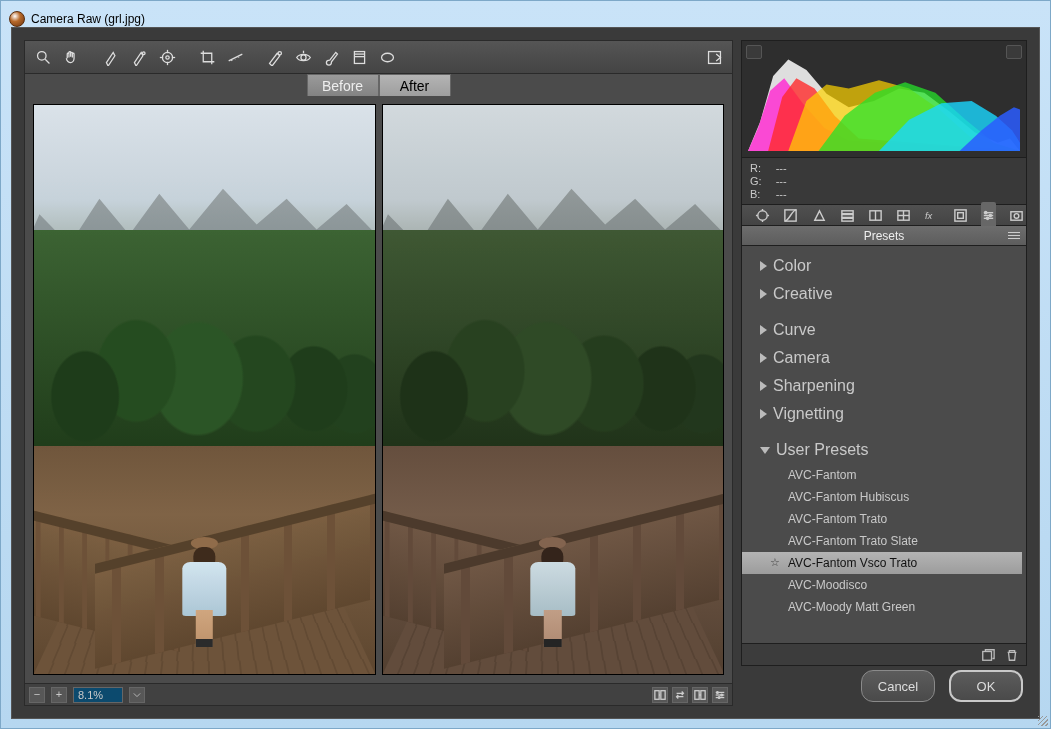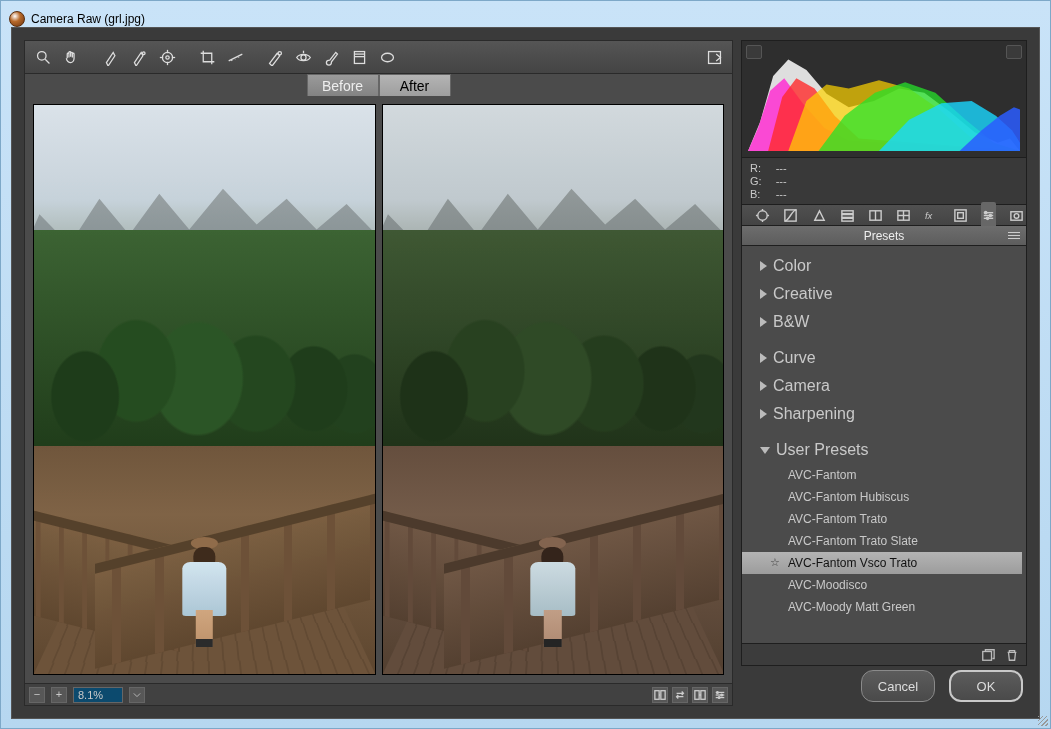--- a/index.html
+++ b/index.html
@@ -398,36 +398,36 @@
 
       <div class="presetlist" data-name="preset-list" id="presetlist">
           <div class="group closed" data-name="preset-group">
             <span class="tri"></span>
             <span data-name="preset-group-label">Color</span>
           </div>
           <div class="group closed" data-name="preset-group">
             <span class="tri"></span>
             <span data-name="preset-group-label">Creative</span>
           </div>
-          <div class="group closed" data-name="preset-group">
-            <span class="tri"></span>
-            <span data-name="preset-group-label">B&amp;W</span>
-          </div>
           <div class="grp-space"></div>
           <div class="group closed" data-name="preset-group">
             <span class="tri"></span>
             <span data-name="preset-group-label">Curve</span>
           </div>
           <div class="group closed" data-name="preset-group">
             <span class="tri"></span>
             <span data-name="preset-group-label">Camera</span>
           </div>
           <div class="group closed" data-name="preset-group">
             <span class="tri"></span>
             <span data-name="preset-group-label">Sharpening</span>
+          </div>
+          <div class="group closed" data-name="preset-group">
+            <span class="tri"></span>
+            <span data-name="preset-group-label">Vignetting</span>
           </div>
           <div class="grp-space"></div>
           <div class="group open" data-name="preset-group-user">
             <span class="tri"></span>
             <span data-name="preset-group-label">User Presets</span>
           </div>
           <div class="preset" data-name="preset-item"><span data-name="preset-label">AVC-Fantom</span></div>
           <div class="preset" data-name="preset-item"><span data-name="preset-label">AVC-Fantom Hubiscus</span></div>
           <div class="preset" data-name="preset-item"><span data-name="preset-label">AVC-Fantom Trato</span></div>
           <div class="preset" data-name="preset-item"><span data-name="preset-label">AVC-Fantom Trato Slate</span></div>

